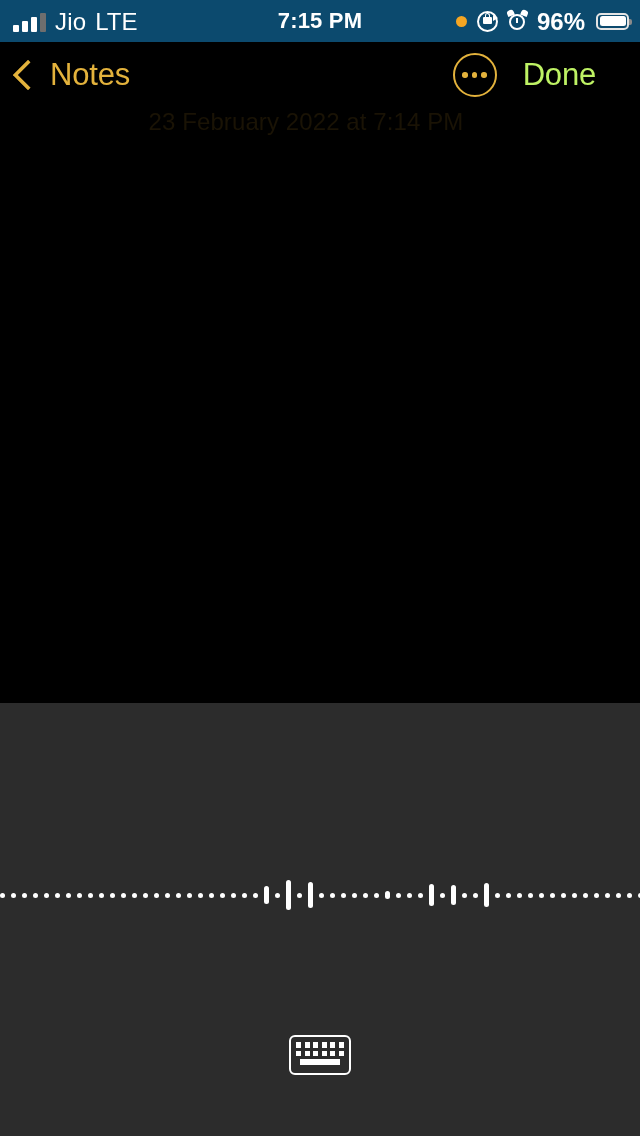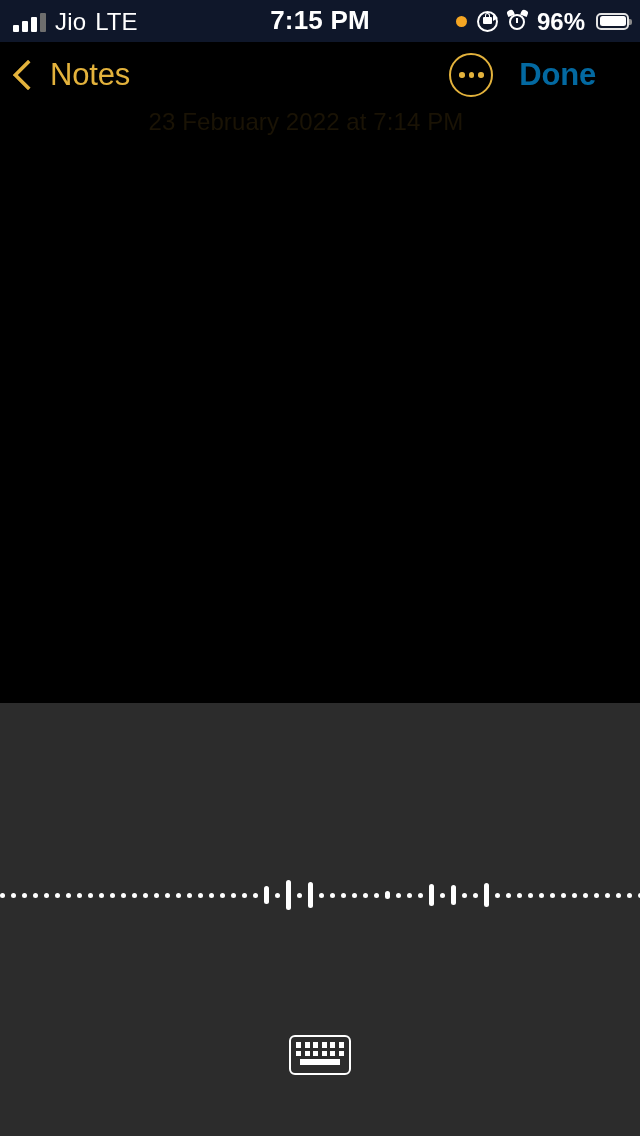--- a/index.html
+++ b/index.html
@@ -21,21 +21,21 @@
     background: #000000;
     overflow: hidden;
   }
 
   
   .status-bar {
     position: absolute;
     left: 0; top: 0;
     width: 640px;
     height: 42px;
-    background: #0f172a;
+    background: #0c4a6e;
     color: #ffffff;
   }
   .status-left {
     position: absolute;
     left: 13px; top: 0;
     height: 42px;
     display: flex;
     align-items: center;
     gap: 9px;
   }
@@ -69,21 +69,21 @@
     padding-top: 1px;
   }
   .status-clock {
     position: absolute;
     left: 0; top: 0;
     width: 640px;
     height: 42px;
     display: flex;
     align-items: center;
     justify-content: center;
-    font-size: 26px;
+    font-size: 22px;
     font-weight: 700;
     letter-spacing: 0.2px;
     padding-bottom: 1px;
     box-sizing: border-box;
   }
   .status-right {
     position: absolute;
     right: 11px; top: 0;
     height: 42px;
     display: flex;
@@ -242,22 +242,22 @@
     cursor: pointer;
   }
   .more-btn i {
     display: block;
     width: 5.5px; height: 5.5px;
     border-radius: 50%;
     background: #e3b23c;
   }
   .done-btn {
     font-size: 31px;
-    font-weight: 700;
-    color: #0369a1;
+    font-weight: 400;
+    color: #bef264;
     letter-spacing: -0.2px;
     cursor: pointer;
   }
 
   
   .note-body {
     position: absolute;
     left: 0; top: 108px;
     width: 640px;
     height: 595px;

